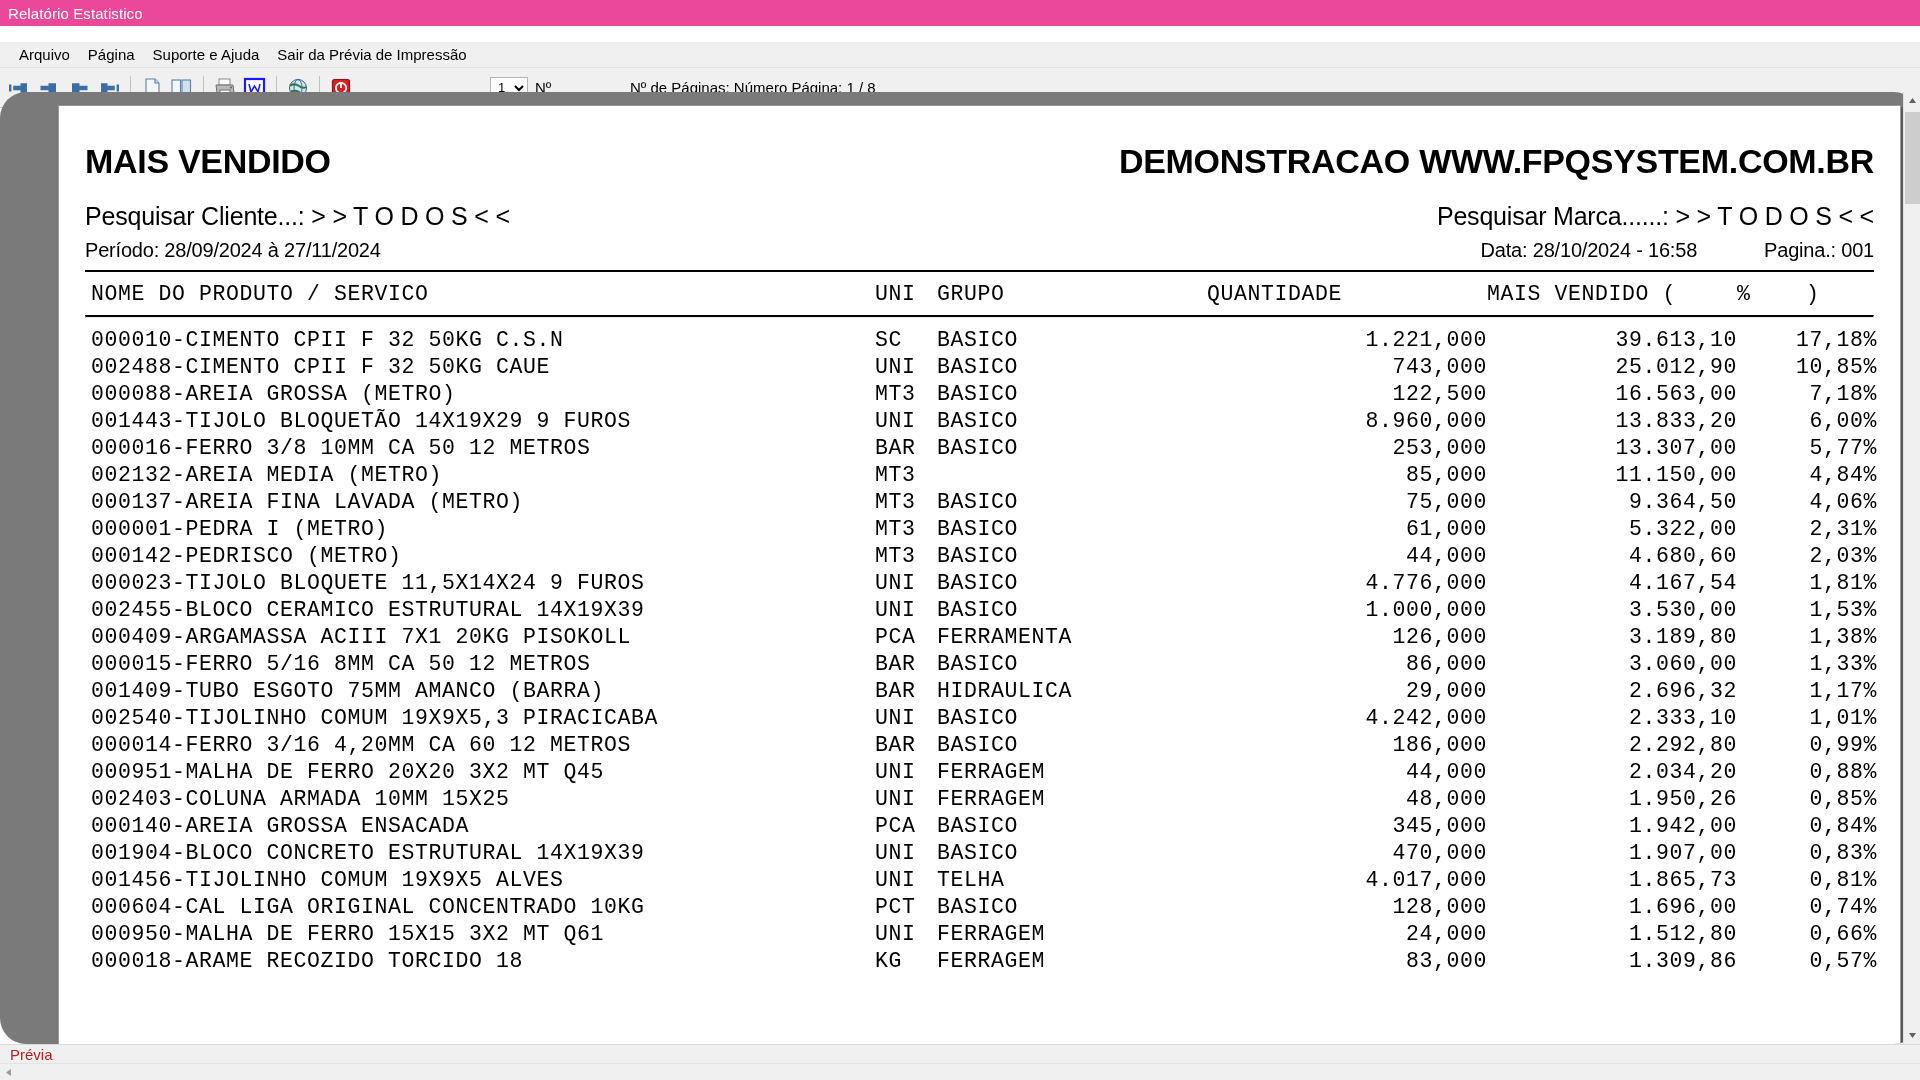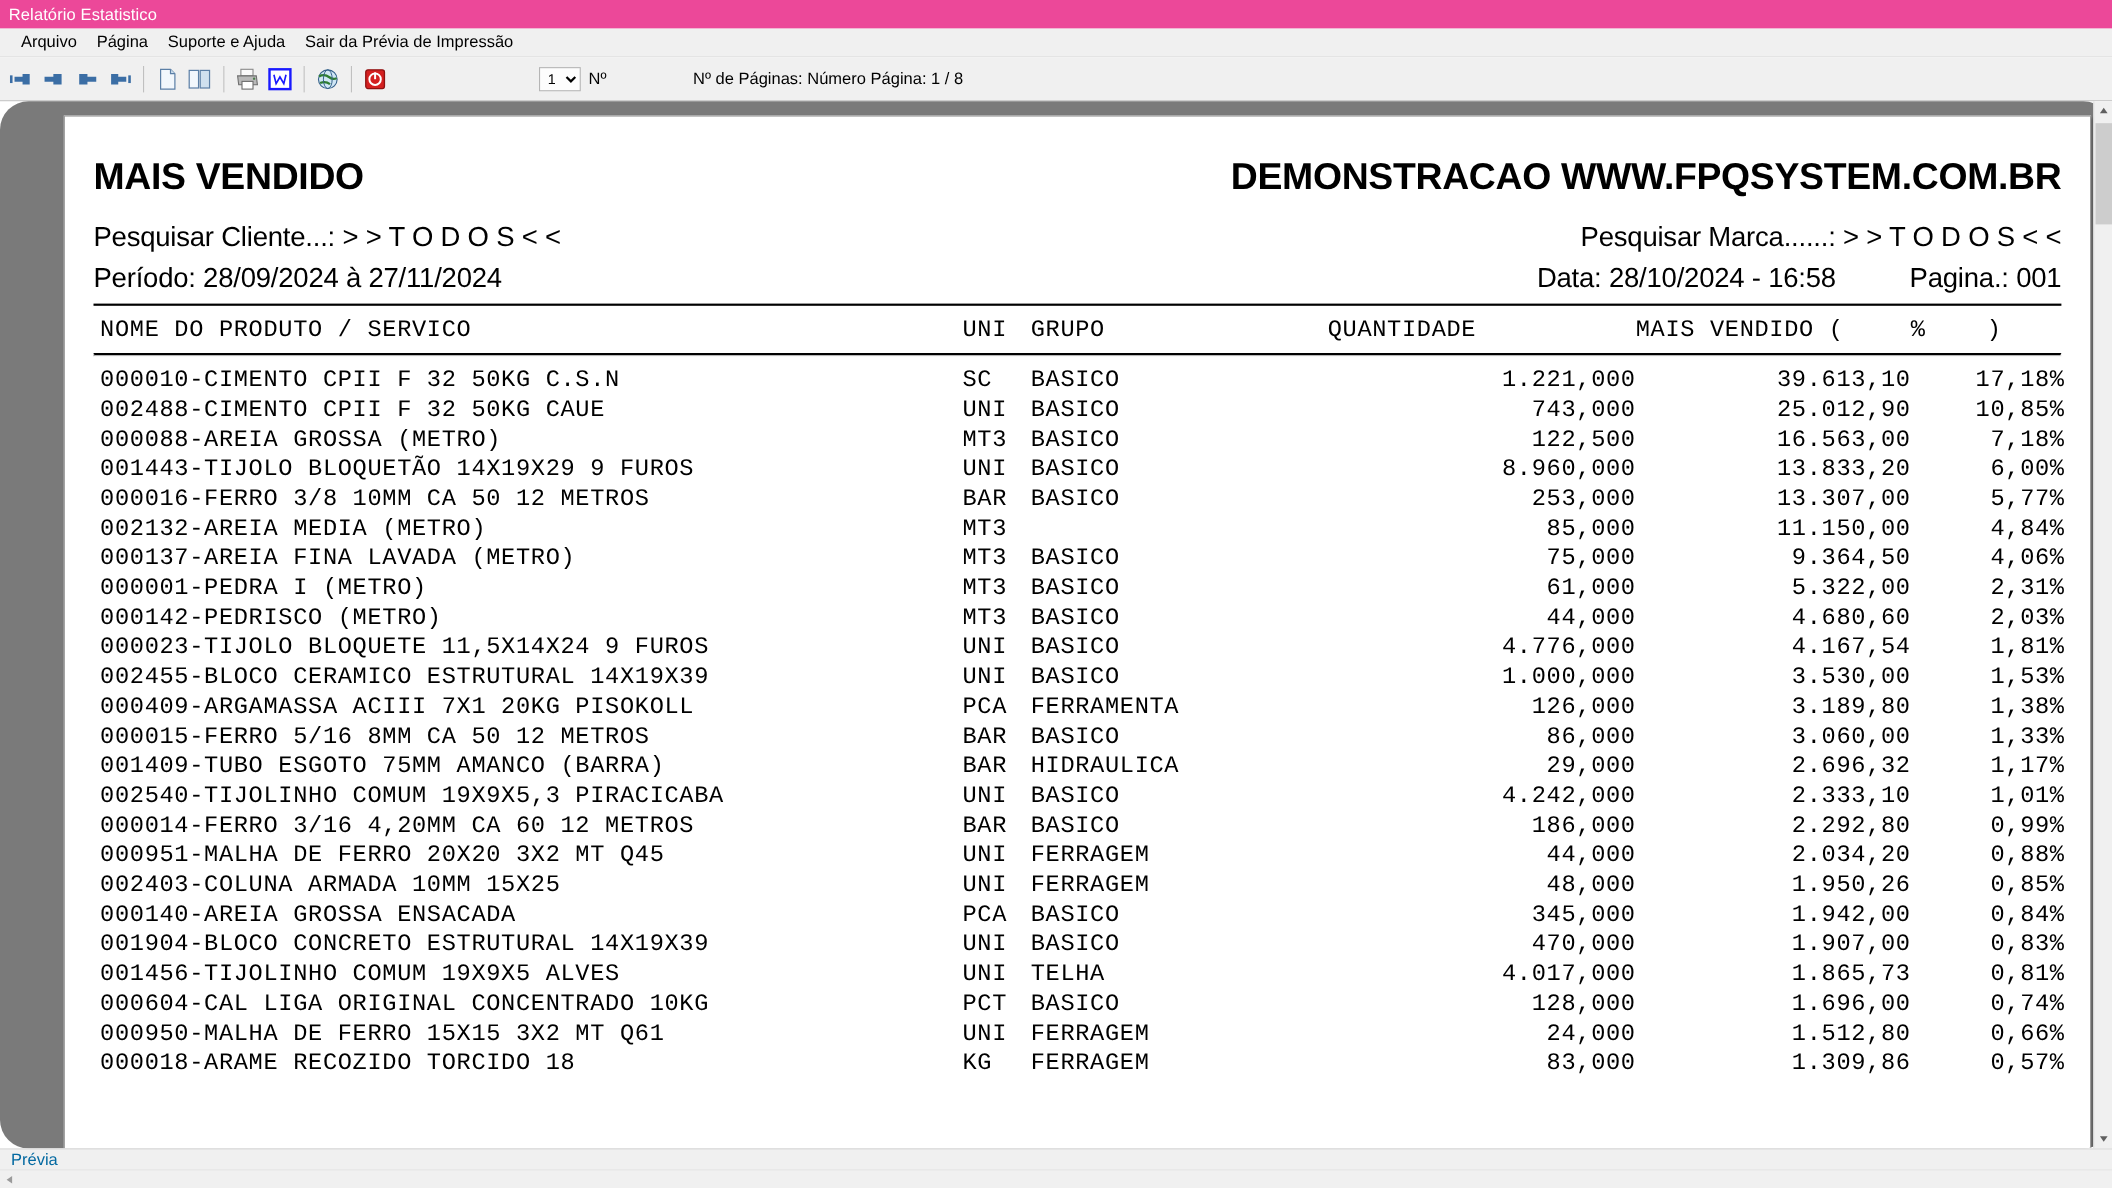--- a/index.html
+++ b/index.html
@@ -26,20 +26,21 @@
   
   #menubar {
     height: 26px;
     background: #f0f0f0;
     display: flex;
     align-items: center;
     padding-left: 10px;
     font-size: 15px;
     color: #000000;
     border-bottom: 1px solid #e3e3e3;
+    margin-top: 16px;
   }
   .menu-item {
     padding: 2px 9px;
     cursor: default;
     white-space: nowrap;
   }
 
   
   #toolbar {
     height: 40px;
@@ -126,21 +127,21 @@
     color: #000;
     letter-spacing: -0.3px;
   }
   .rpt-filter {
     font-size: 25px;
     color: #000;
     margin-top: 13px;
     letter-spacing: -0.2px;
   }
   .rpt-meta {
-    font-size: 25px;
+    font-size: 20px;
     color: #000;
     letter-spacing: -0.2px;
   }
   #hdr-line1 { margin-top: 8px; }
   #hdr-line2 { margin-top: 6px; }
   #hdr-line3 { margin-top: 8px; align-items: baseline; }
   #hdr-line3 .right-group {
     display: flex;
     gap: 67px;
   }
@@ -214,21 +215,21 @@
     position: absolute;
     left: 0; right: 0; bottom: 0;
     height: 36px;
     background: #f0f0f0;
     border-top: 1px solid #d9d9d9;
   }
   #status-text {
     position: absolute;
     left: 10px; top: 1px;
     font-size: 15px;
-    color: #0369a1;
+    color: #b91c1c;
   }
   #status-hscroll {
     position: absolute;
     left: 0; right: 0; bottom: 0;
     height: 17px;
     background: #f0f0f0;
     border-top: 1px solid #e4e4e4;
   }
   #status-hleft {
     position: absolute; left: 0; top: 0;

